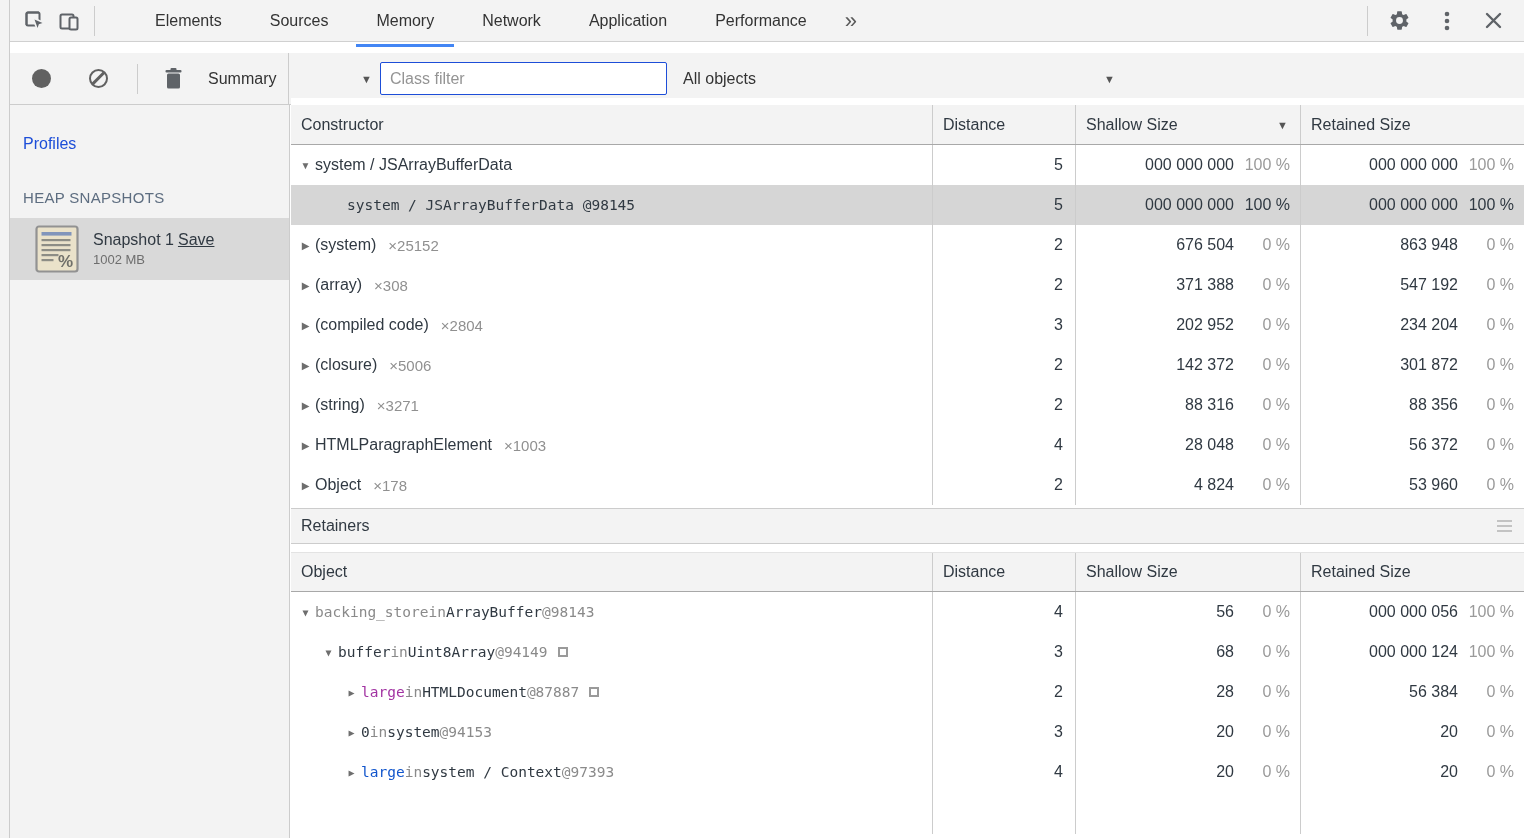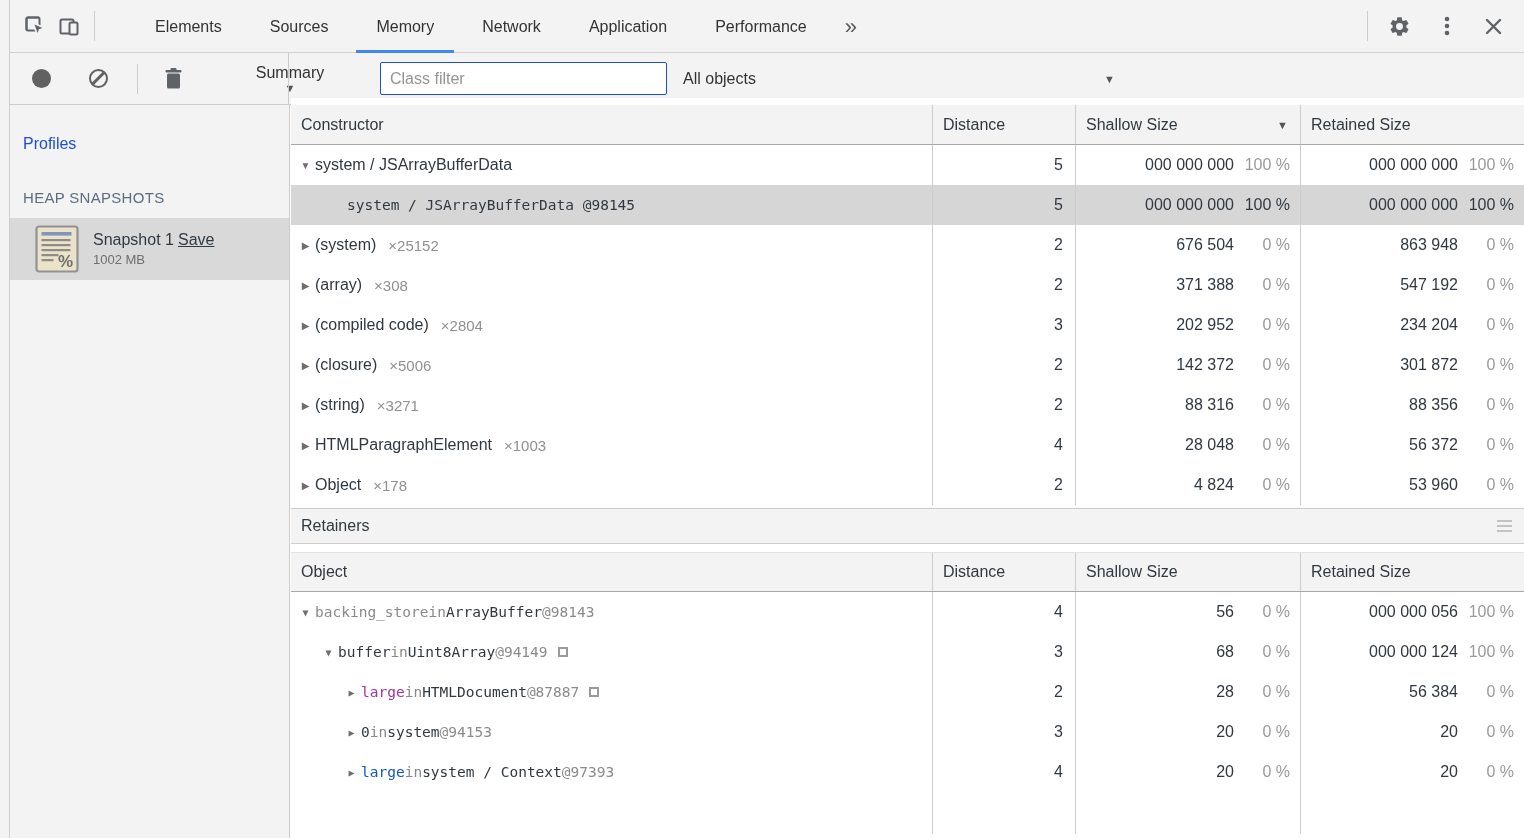--- a/index.html
+++ b/index.html
@@ -7,21 +7,21 @@
   body {
     font-family:"Liberation Sans", sans-serif;
     color:#303942;
     background:#fff;
     position:relative;
     font-size:16px;
     -webkit-font-smoothing:antialiased;
   }
   
   .tabbar {
-    position:absolute; left:0; top:0; width:1524px; height:53px;
+    position:absolute; left:0; top:0; width:1524px; height:42px;
     background:#f3f3f3; border-bottom:1px solid #d0d0d0;
     display:flex; align-items:center;
   }
   .left-rail {
     position:absolute; left:0; top:0; width:10px; height:838px;
     background:#f3f3f3; border-right:1px solid #ccc; z-index:5;
   }
   .iconbtn { display:flex; align-items:center; justify-content:center; width:34px; height:34px; cursor:pointer; }
   .tb-sep { width:1px; height:30px; background:#ccc; margin:0 8px; }
   .tabs { display:flex; height:53px; margin-left:28px; }
@@ -40,21 +40,21 @@
     background:#f3f3f3; border-bottom:1px solid #ccc;
     display:flex; align-items:center;
   }
   .record-dot { width:19px; height:19px; border-radius:50%; background:#616161; }
   .block-icon { width:19px; height:19px; border-radius:50%; border:2.5px solid #616161; position:relative; }
   .block-icon::after { content:""; position:absolute; left:-1px; top:5.5px; width:16px; height:2.5px; background:#616161; transform:rotate(-45deg); }
   .toolbar-divider { width:1px; height:30px; background:#ccc; }
   .panel-divider { width:1px; height:52px; background:#ccc; position:absolute; left:288px; top:0; }
   .dd { display:flex; align-items:center; cursor:pointer; color:#333; }
   .dd .arr { color:#555; font-size:11px; }
-  .summary-dd { margin-left:18px; width:172px; justify-content:space-between; padding-right:8px;flex-direction:column; }
+  .summary-dd { margin-left:18px; width:172px; justify-content:space-between; padding-right:8px; }
   .filter-input {
     width:287px; height:33px; border:1px solid #1d4ed8; background:#fff; border-radius:2px;
     font-family:"Liberation Sans", sans-serif; font-size:16px; padding:0 9px; color:#303942; outline:none;
   }
   .filter-input::placeholder { color:#949494; }
   .objects-dd { margin-left:16px; width:432px; justify-content:space-between; }
   
   .sidebar {
     position:absolute; left:10px; top:105px; width:280px; height:733px;
     background:#f3f3f3; border-right:1px solid #ccc;

